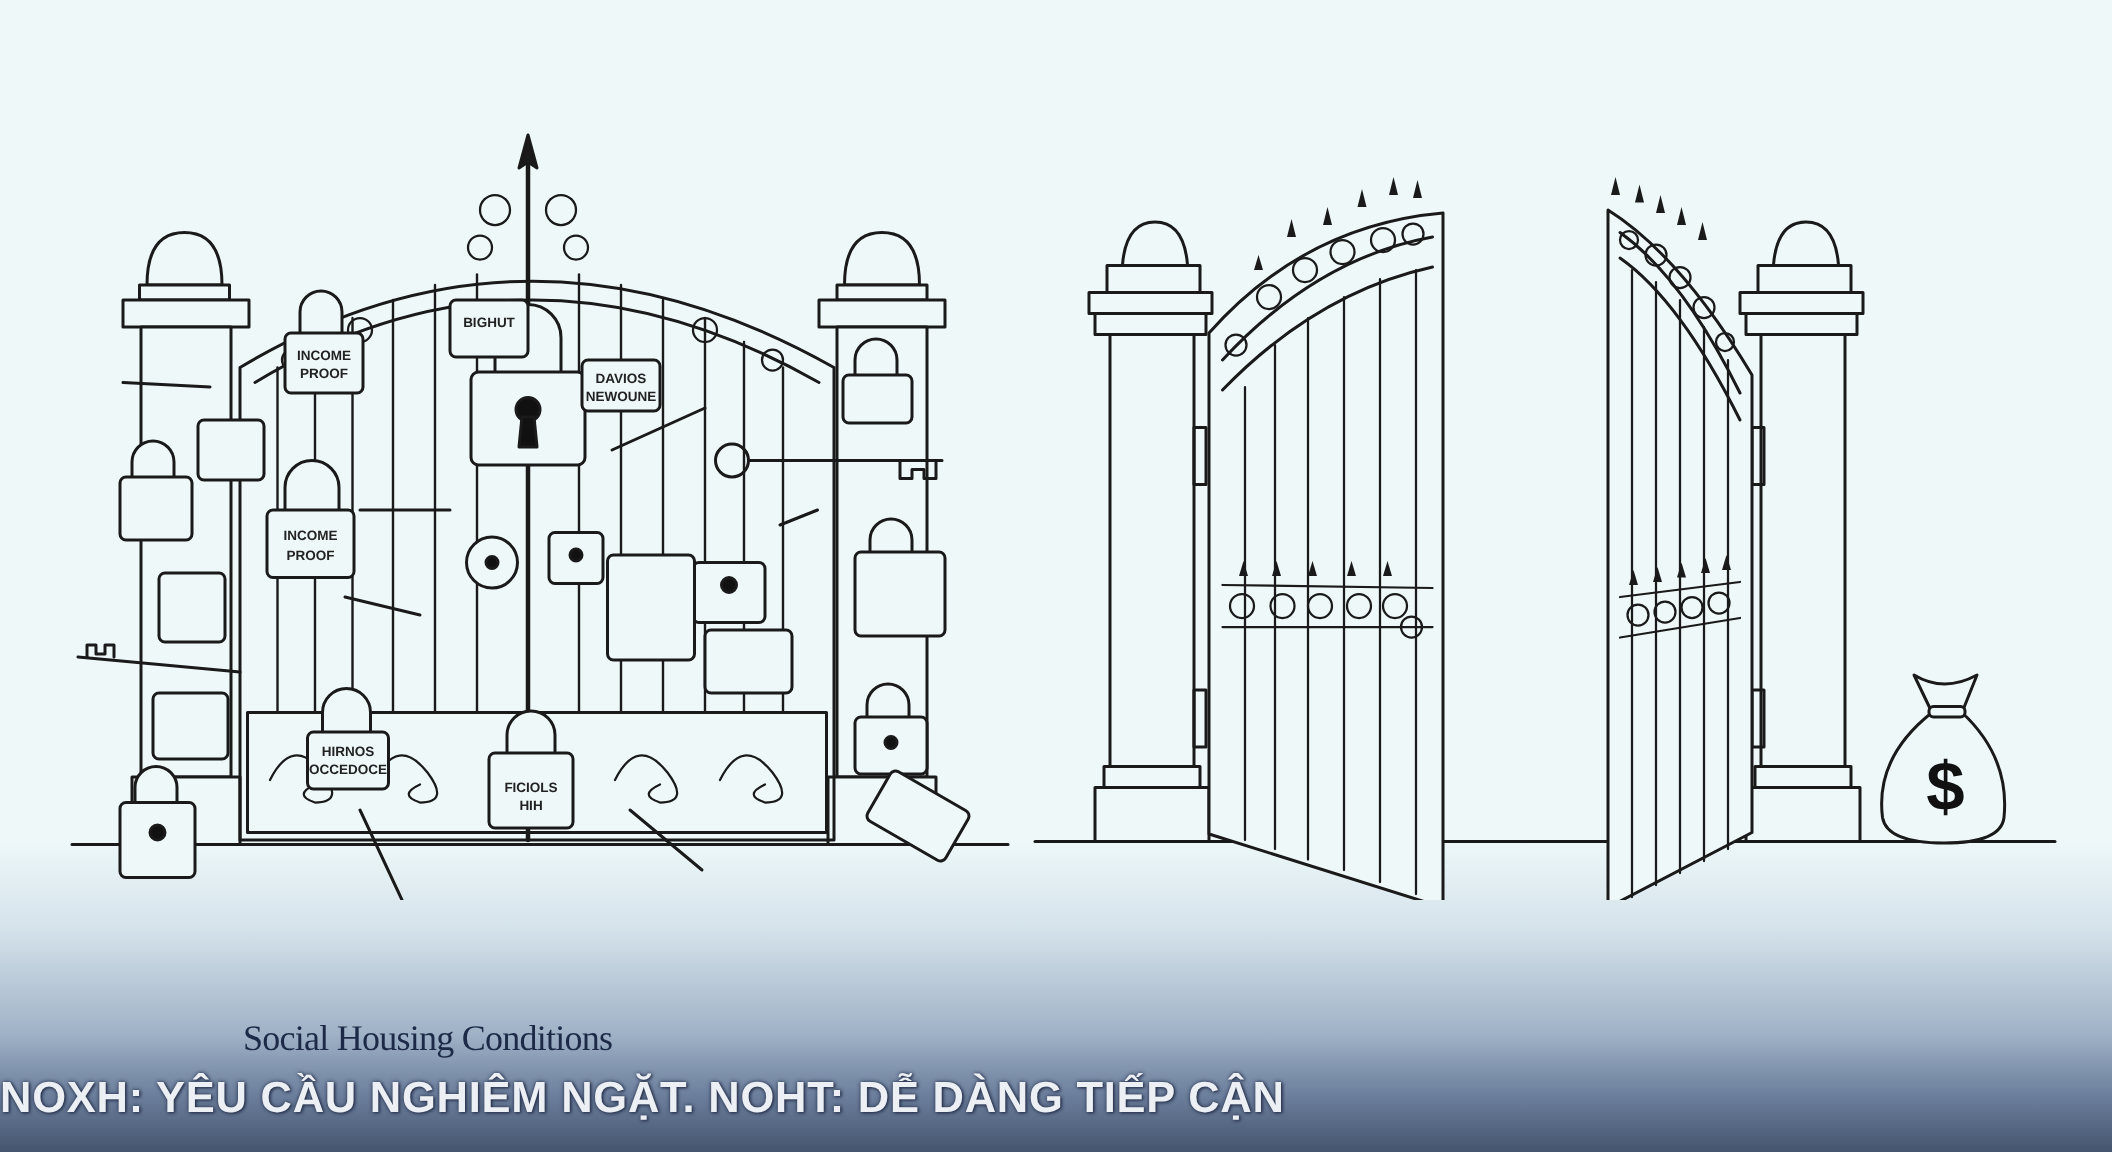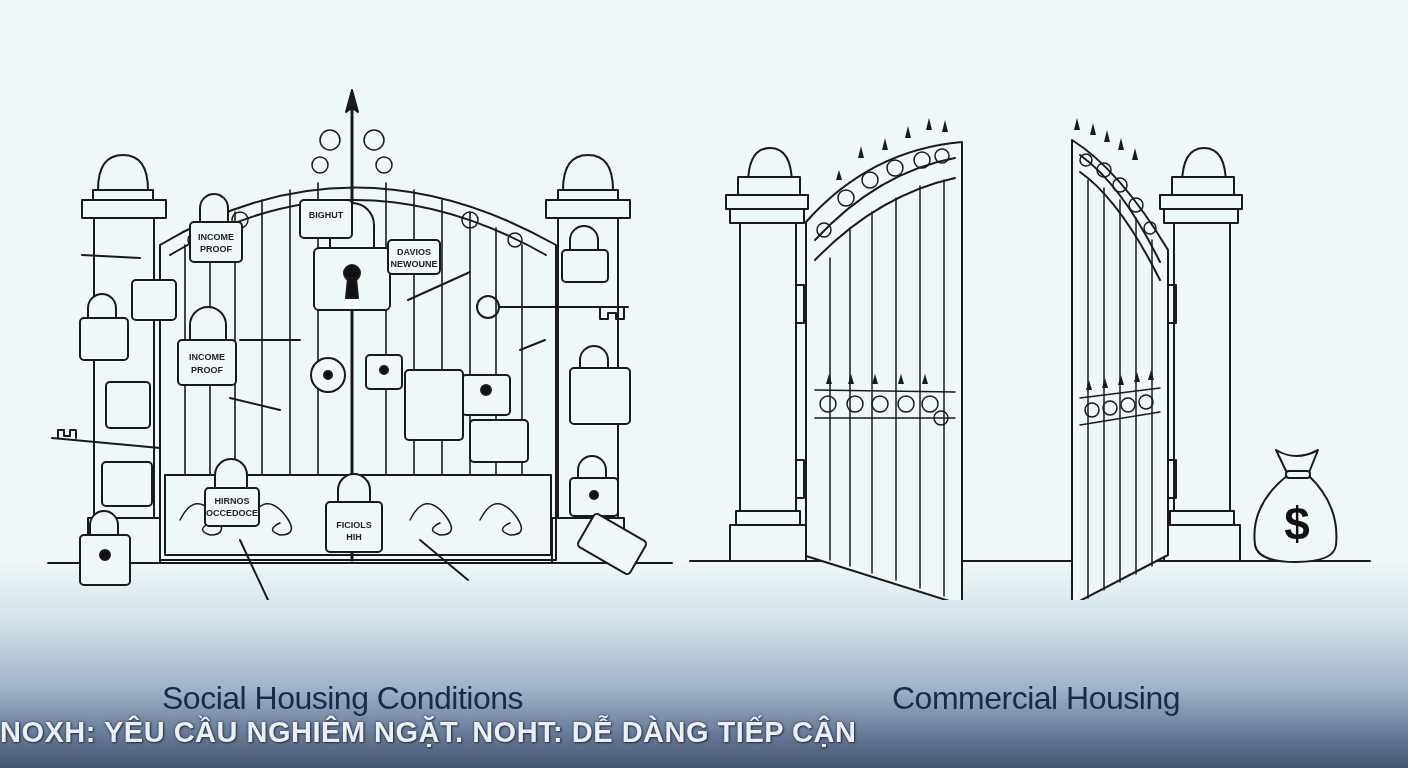--- a/index.html
+++ b/index.html
@@ -1,20 +1,20 @@
 <!DOCTYPE html>
 <html><head>
 <meta charset="utf-8">
 <style>
   html, body { margin:0; padding:0; }
   body { width:1408px; height:768px; overflow:hidden; font-family:"Liberation Sans", sans-serif; }
   .canvas { position:relative; width:1408px; height:768px;
     background: linear-gradient(to bottom, #eef8f9 0px, #eef8f9 560px, #d4e2ea 620px, #9fb1c6 690px, #6c7f9c 730px, #45546f 768px); overflow:hidden; }
   svg.art { position:absolute; left:0; top:0; }
-  .caption { position:absolute; color:#1c2a48; font-size:32px; letter-spacing:-0.5px; }
+  .caption { position:absolute; color:#1c2a48; font-size:24px; letter-spacing:-0.5px;font-family:Liberation Serif, serif; }
   .cap-left { left:162px; top:680px; }
   .cap-right { left:892px; top:680px; }
   .title { position:absolute; left:0; width:1408px; top:716px; text-align:left;
     color:#eceff4; font-weight:bold; font-size:29px; letter-spacing:0.5px;
     text-shadow: 1px 1px 2px #2a3550, 0 0 3px #2a3550; }
   .lbl { font-family:"Liberation Sans", sans-serif; font-size:9px; fill:#222; font-weight:bold; }
   .dollar { font-family:"Liberation Sans", sans-serif; font-size:46px; font-weight:bold; fill:#111; }
 </style>
 </head>
 <body>
@@ -258,15 +258,14 @@
 
     <g>
       <path d="M1276 450 Q1296 462 1318 450 L1308 475 L1288 475 Z" fill="#eef8f9"></path>
       <path d="M1288 475 Q1250 505 1255 545 Q1258 562 1296 562 Q1334 562 1336 545 Q1340 505 1308 475 Z" fill="#eef8f9"></path>
       <rect x="1286" y="471" width="24" height="7" rx="3" fill="#eef8f9"></rect>
       <text class="dollar" x="1297" y="540" text-anchor="middle" stroke="none">$</text>
     </g>
   </svg>
 
   <div class="caption cap-left">Social Housing Conditions</div>
-  <div class="caption cap-right">Commercial Housing</div>
   <div class="title">NOXH: YÊU CẦU NGHIÊM NGẶT. NOHT: DỄ DÀNG TIẾP CẬN</div>
 </div>
 
 </body></html>

